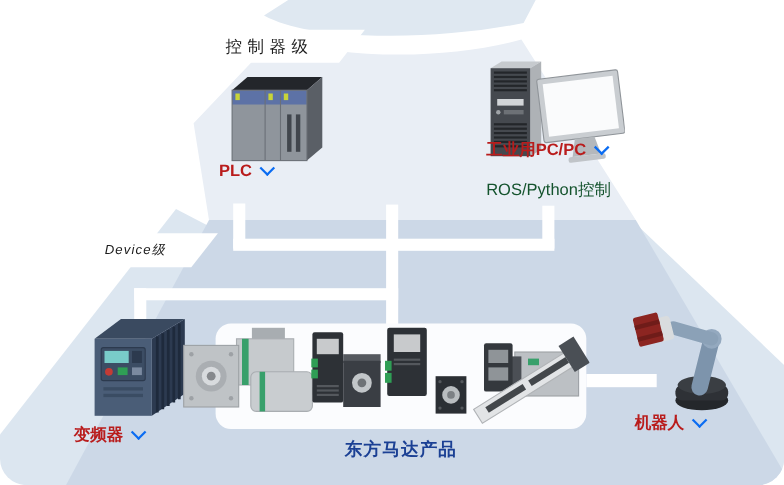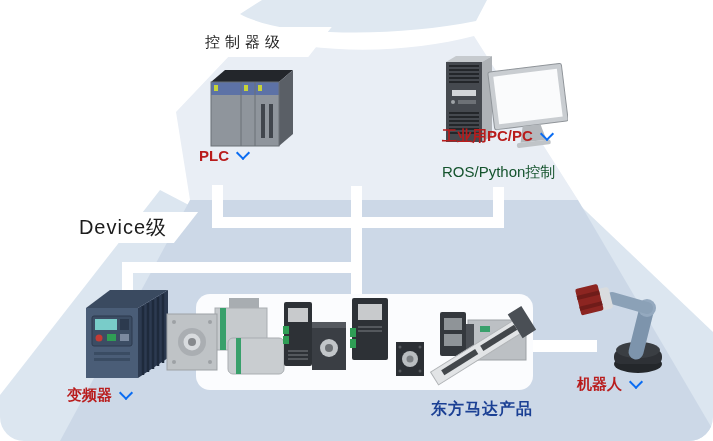--- a/index.html
+++ b/index.html
@@ -8,37 +8,37 @@
     font-family:"Liberation Sans","DejaVu Sans",sans-serif;
     border-radius:24px;
   }
   #bg{position:absolute;left:0;top:0;}
   .banner{position:absolute;display:flex;align-items:center;justify-content:center;z-index:3;}
   .banner::before{content:"";position:absolute;inset:0;background:#ffffff;transform:skewX(-38deg);}
   .banner span{position:relative;color:#1c1c1c;font-size:15px;z-index:1;white-space:nowrap;}
   #controller-banner{left:170px;top:27px;width:150px;height:30px;}
   #controller-banner span{letter-spacing:5px;}
   #device-banner{left:60px;top:212px;width:126px;height:31px;}
-  #device-banner span{letter-spacing:1px;font-size:20px;}
+  #device-banner span{letter-spacing:1px;font-size:12px;font-style:italic;}
   .lbl{
     position:absolute;display:flex;align-items:center;gap:9px;z-index:4;cursor:pointer;
     color:#b91c1c;font-weight:bold;font-size:15px;white-space:nowrap;
   }
   .chev{
     display:inline-block;width:8px;height:8px;margin-top:-5px;
     border-right:2.5px solid #0a6cf2;border-bottom:2.5px solid #0a6cf2;
     transform:rotate(45deg);
   }
   #plc-label{left:199px;top:147px;}
   #pc-label{left:442px;top:127px;}
   #pc-sublabel{position:absolute;left:442px;top:163px;color:#14532d;font-size:15px;z-index:4;white-space:nowrap;}
   #inverter-label{left:67px;top:386px;}
   #robot-label{left:577px;top:375px;}
   #product-box{position:absolute;left:196px;top:294px;width:337px;height:96px;background:#fbfcfe;border-radius:14px;z-index:1;}
-  #products-title{position:absolute;left:196px;top:399px;width:337px;text-align:right;color:#1b4094;font-size:16px;font-weight:bold;z-index:4;letter-spacing:1px;}
+  #products-title{position:absolute;left:196px;top:399px;width:337px;text-align:center;color:#1b4094;font-size:16px;font-weight:bold;z-index:4;letter-spacing:1px;}
   .devsvg{position:absolute;z-index:2;}
   #plc-image{left:203px;top:66px;}
   #pc-image{left:440px;top:50px;}
   #inverter-image{left:80px;top:288px;}
   #products-image{left:160px;top:296px;}
   #robot-image{left:572px;top:268px;}
 </style>
 </head>
 <body>
 

